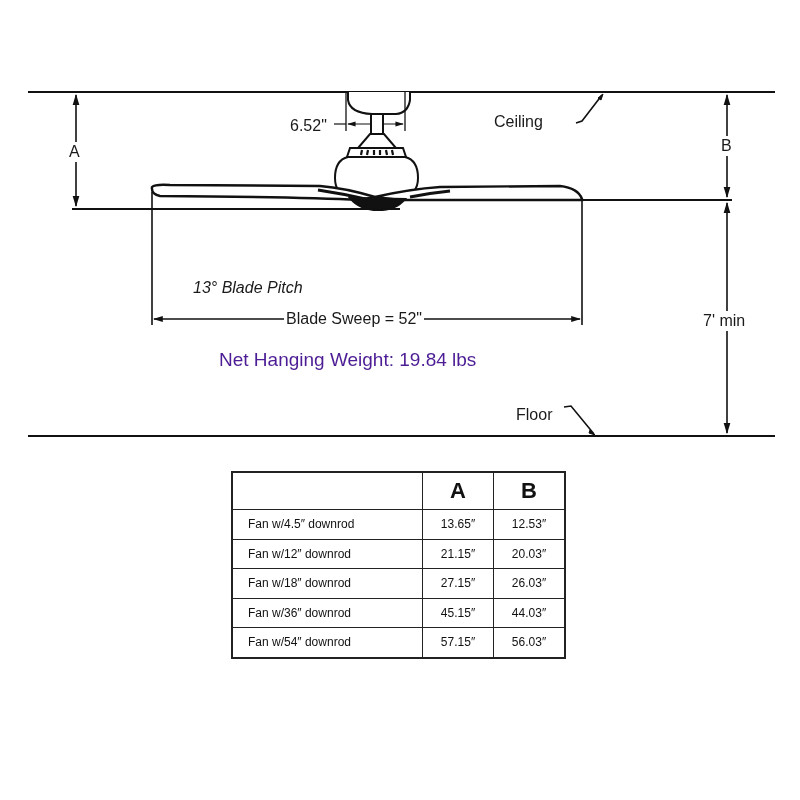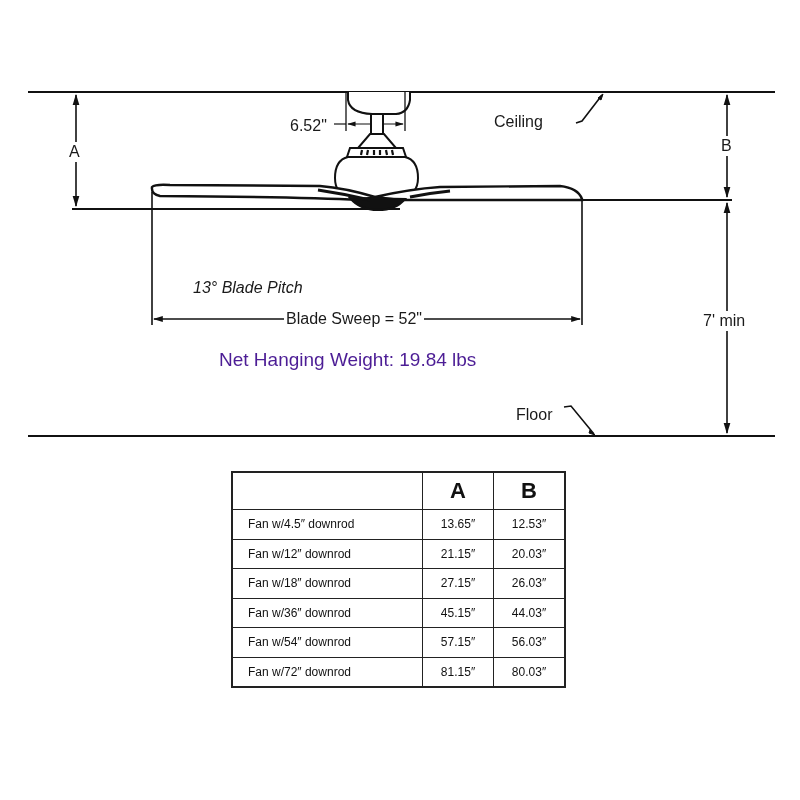--- a/index.html
+++ b/index.html
@@ -126,19 +126,14 @@
     <tr>
       <td class="label-cell">Fan w/36″ downrod</td>
       <td class="val-a">45.15″</td>
       <td class="val-b">44.03″</td>
     </tr>
     <tr>
       <td class="label-cell">Fan w/54″ downrod</td>
       <td class="val-a">57.15″</td>
       <td class="val-b">56.03″</td>
     </tr>
-    <tr>
-      <td class="label-cell">Fan w/72″ downrod</td>
-      <td class="val-a">81.15″</td>
-      <td class="val-b">80.03″</td>
-    </tr>
   </tbody>
 </table>
 
 </body></html>

